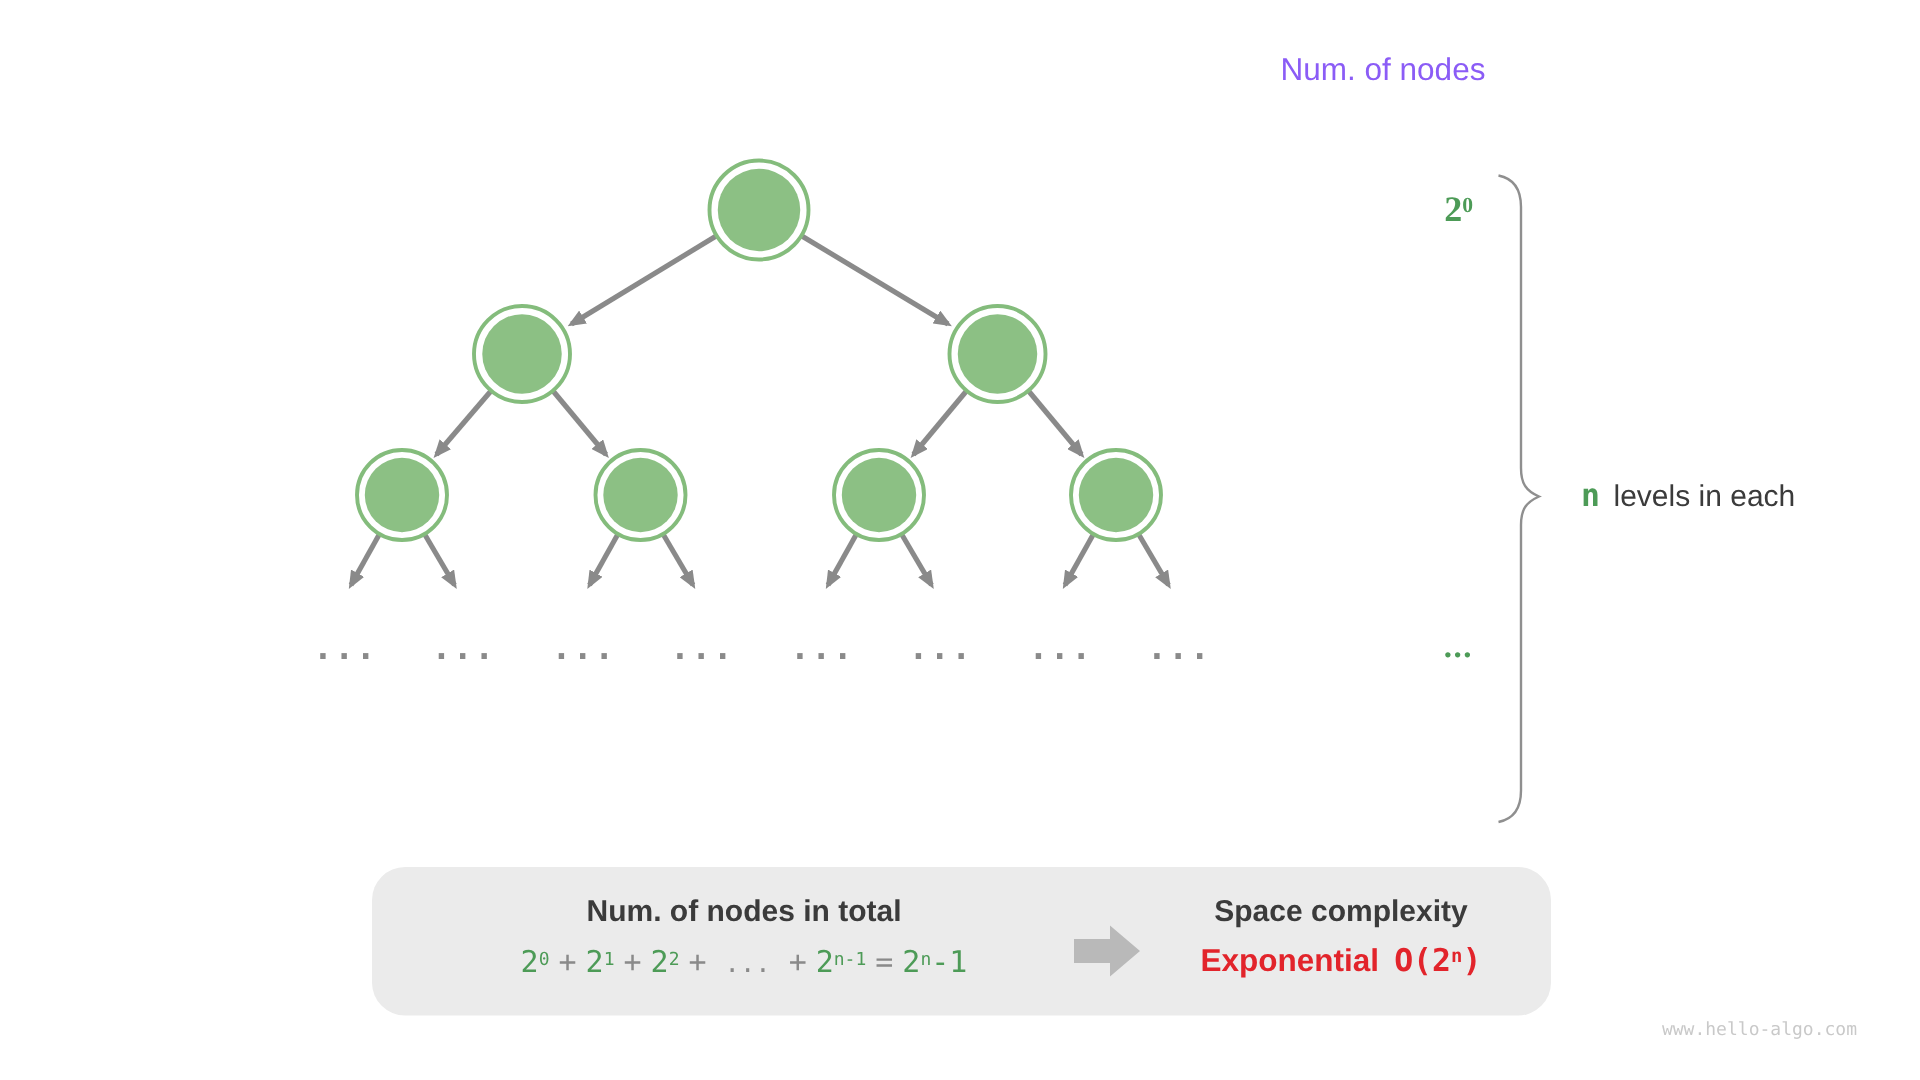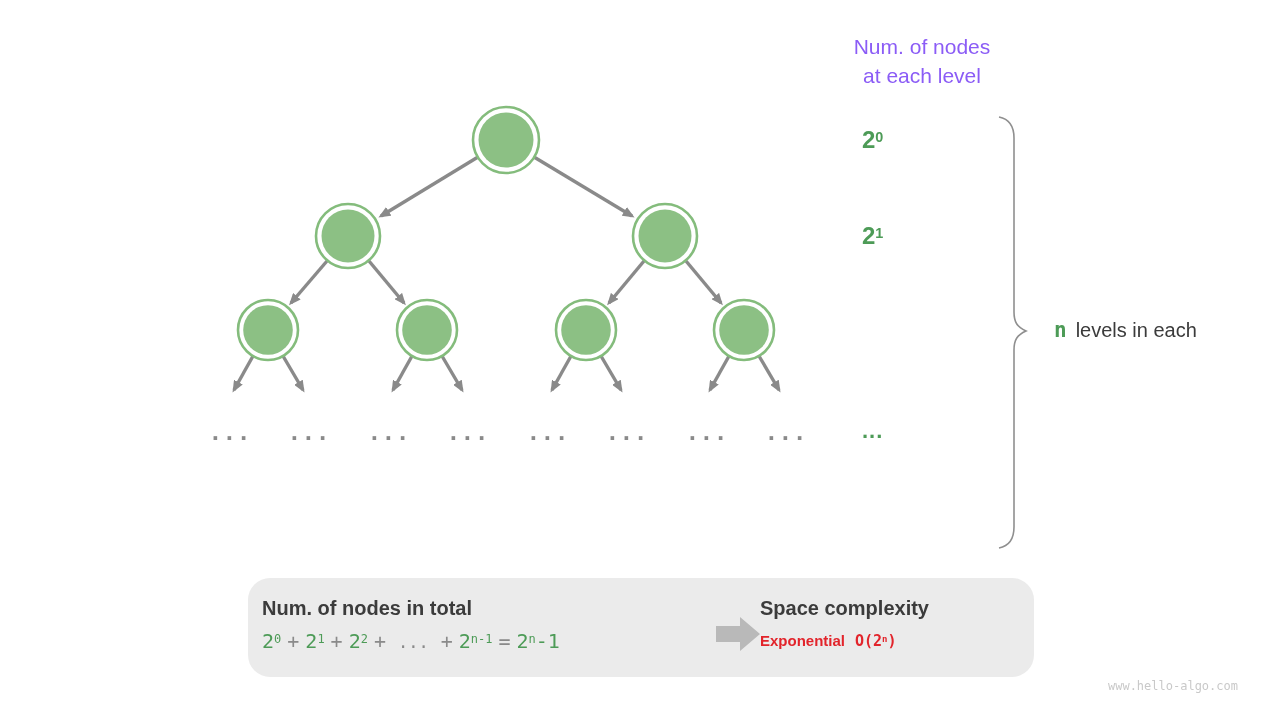--- a/index.html
+++ b/index.html
@@ -9,22 +9,22 @@
   }
   .abs { position:absolute; }
   svg { display:block; }
 
   
   .header {
     left:800px; top:32px; width:244px; text-align:center;
     font-size:21px; line-height:29px; color:#8b5cf6;
   }
   .lvl {
-    left:862px; width:120px; text-align:left;
-    font-family:Liberation Sans, sans-serif; font-weight:bold;
+    left:862px; width:120px; text-align:right;
+    font-family:Liberation Serif, serif; font-weight:bold;
     font-size:24px; color:#4d9b57; line-height:30px;
   }
   .lvl sup, .pow sup, .bigo sup {
     font-size:60%; position:relative; top:-0.45em; vertical-align:baseline;
   }
   .lvl-dots { letter-spacing:1px; font-size:22px; }
   .brace-label { left:1054px; top:316px; font-size:20px; line-height:28px; color:#3b3b3b; }
   .brace-label .n {
     font-family:"DejaVu Sans Mono", monospace; font-weight:bold;
     color:#4d9b57; margin-right:9px; font-size:21px;
@@ -36,34 +36,34 @@
     top:420px; transform:translateX(-50%);
     font-family:"DejaVu Sans Mono", monospace; font-weight:bold;
     font-size:22px; color:#8a8a8a; letter-spacing:1px;
   }
 
   
   .sum-box {
     left:248px; top:578px; width:786px; height:99px;
     background:#ebebeb; border-radius:22px;
   }
-  .box-col { position:absolute; }
+  .box-col { position:absolute; text-align:center; }
   .box-left  { left:14px;  top:17px; width:468px; }
   .box-right { left:512px; top:17px; width:268px; }
   .box-title { font-size:20px; font-weight:bold; color:#3b3b3b; line-height:26px; }
   .formula {
     margin-top:7px; font-family:"DejaVu Sans Mono", monospace; font-weight:normal;
     font-size:20px; line-height:26px; white-space:nowrap;
   }
   .pow { color:#4d9b57; }
   .op  { color:#8a8a8a; margin:0 6px; }
   .op-dots { font-size:17px; }
   .block-arrow { position:absolute; left:466px; top:37px; }
   .complexity {
-    margin-top:6px; font-size:15px; line-height:27px; font-weight:bold;
+    margin-top:6px; font-size:21px; line-height:27px; font-weight:bold;
     color:#e2242b; white-space:nowrap;
   }
   .bigo { font-family:"DejaVu Sans Mono", monospace; margin-left:10px; }
 
   .watermark {
     right:42px; top:679px; font-family:"DejaVu Sans Mono", monospace;
     font-size:12px; color:#c9c9c9;
   }
 </style>
 </head>
@@ -136,25 +136,23 @@
   <span class="abs tree-dots" style="left:309px">...</span>
   <span class="abs tree-dots" style="left:389px">...</span>
   <span class="abs tree-dots" style="left:468px">...</span>
   <span class="abs tree-dots" style="left:548px">...</span>
   <span class="abs tree-dots" style="left:627px">...</span>
   <span class="abs tree-dots" style="left:707px">...</span>
   <span class="abs tree-dots" style="left:786px">...</span>
 
   <div class="abs header">
     <div>Num. of nodes</div>
-    <div>at each level</div>
   </div>
 
   <div class="abs lvl" style="top:125px"><span>2</span><sup>0</sup></div>
-  <div class="abs lvl" style="top:221px"><span>2</span><sup>1</sup></div>
   <div class="abs lvl lvl-dots" style="top:416px">...</div>
 
   <div class="abs brace-label">
     <span class="n">n</span><span>levels in each</span>
   </div>
 
   <div class="abs sum-box">
 
     <div class="box-col box-left">
       <div class="box-title">Num. of nodes in total</div>

